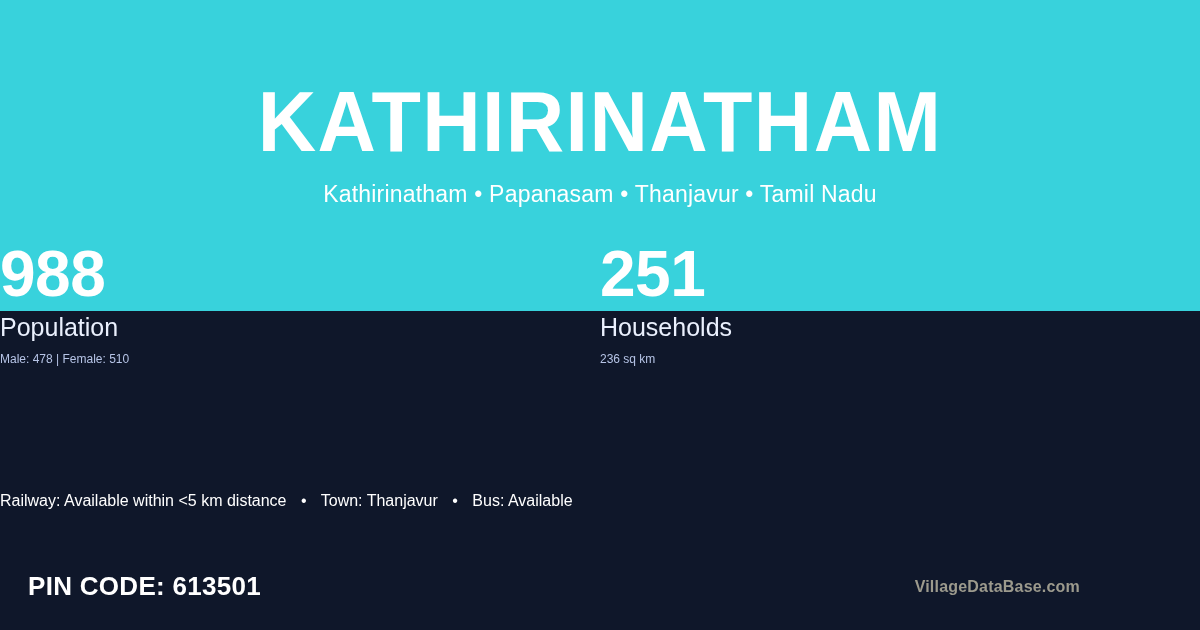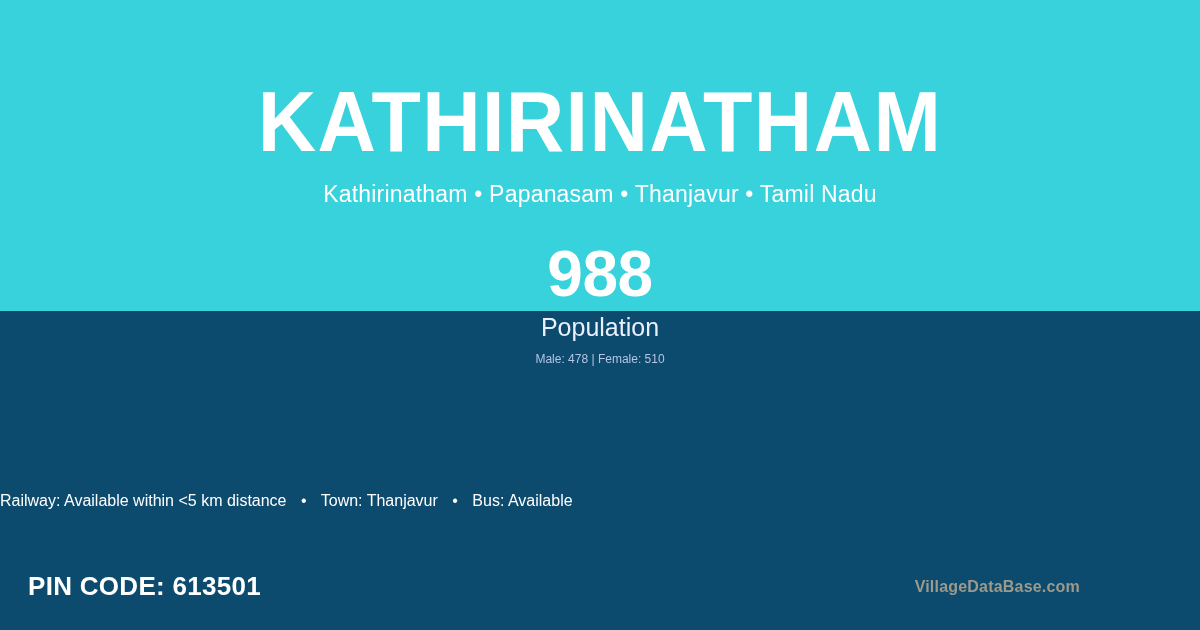--- a/index.html
+++ b/index.html
@@ -11,21 +11,21 @@
     height: 630px;
     overflow: hidden;
     font-family: "Liberation Sans", sans-serif;
     background: #2a55b4;
   }
 
   .card {
     position: relative;
     width: 1200px;
     height: 630px;
-    background: #0c4a6e;
+    background: #0f172a;
     overflow: hidden;
   }
 
   
   .teal-band {
     position: absolute;
     left: 0;
     top: 0;
     width: 1200px;
     height: 311px;
@@ -71,21 +71,21 @@
     position: absolute;
     left: 0;
     top: 240px;
     width: 1200px;
     display: flex;
     flex-direction: row;
   }
 
   .stat {
     flex: 1 1 0;
-    text-align: center;
+    text-align: left;
   }
 
   .stat-value {
     font-size: 64px;
     line-height: 68px;
     font-weight: 700;
     color: #ffffff;
     letter-spacing: -0.5px;
     white-space: nowrap;
   }
@@ -172,20 +172,25 @@
   </div>
 
   <div class="stats-row">
 
     <div class="stat">
       <div class="stat-value">988</div>
       <div class="stat-label">Population</div>
       <div class="stat-sub">Male: 478 | Female: 510</div>
     </div>
 
+    <div class="stat">
+      <div class="stat-value">251</div>
+      <div class="stat-label">Households</div>
+      <div class="stat-sub">236 sq km</div>
+    </div>
 
 
   </div>
 
   <div class="infra-row">
     <span class="infra-item">Railway: Available within &lt;5 km distance</span>
     <span class="infra-sep">•</span>
     <span class="infra-item">Town: Thanjavur</span>
     <span class="infra-sep">•</span>
     <span class="infra-item">Bus: Available</span>

